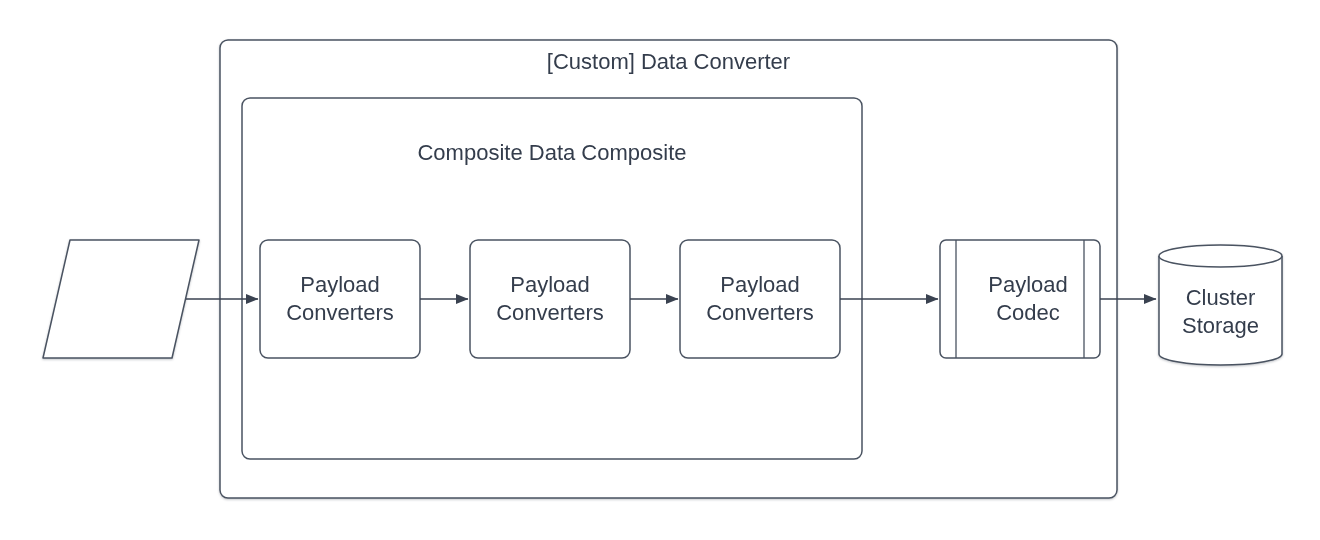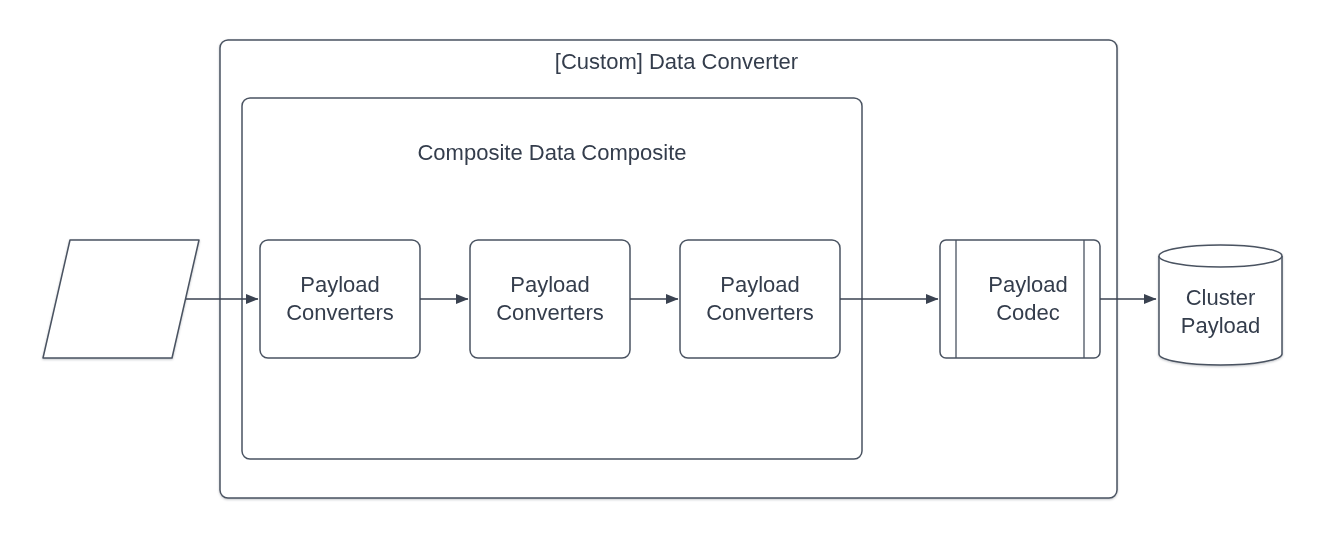--- a/index.html
+++ b/index.html
@@ -105,28 +105,28 @@
 
     <g>
       <line class="edge" x1="186" y1="299" x2="258" y2="299" marker-end="url(#arrow)"></line>
       <line class="edge" x1="420" y1="299" x2="468" y2="299" marker-end="url(#arrow)"></line>
       <line class="edge" x1="630" y1="299" x2="678" y2="299" marker-end="url(#arrow)"></line>
       <line class="edge" x1="840" y1="299" x2="938" y2="299" marker-end="url(#arrow)"></line>
       <line class="edge" x1="1100" y1="299" x2="1156" y2="299" marker-end="url(#arrow)"></line>
     </g>
   </svg>
 
-  <div class="title" style="left:228px; top:49px; width:897px;">[Custom] Data Converter</div>
+  <div class="title" style="left:220px; top:49px; width:897px;">[Custom] Data Converter</div>
 
   <div class="title" style="left:242px; top:140px; width:620px;">Composite Data Composite</div>
 
 
   <div class="label" style="left:270px; top:240px; width:140px; height:118px;">Payload Converters</div>
 
   <div class="label" style="left:480px; top:240px; width:140px; height:118px;">Payload Converters</div>
 
   <div class="label" style="left:690px; top:240px; width:140px; height:118px;">Payload Converters</div>
 
   <div class="label" style="left:956px; top:240px; width:128px; height:118px;margin-left:8px;">Payload Codec</div>
 
-  <div class="label" style="left:1164px; top:254px; width:113px; height:116px;">Cluster Payload</div>
+  <div class="label" style="left:1164px; top:254px; width:113px; height:116px;">Cluster Storage</div>
 
 </div>
 
 </body></html>

